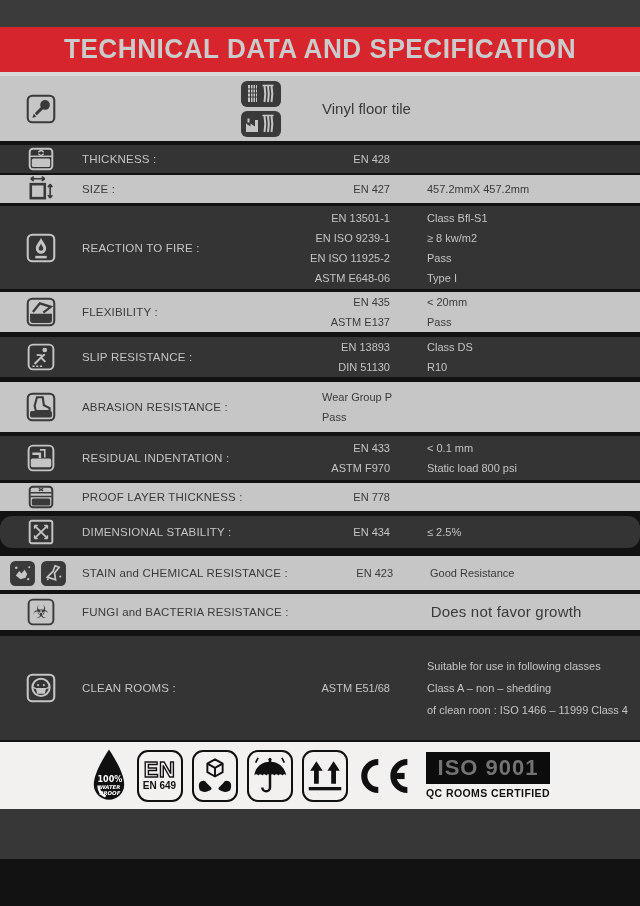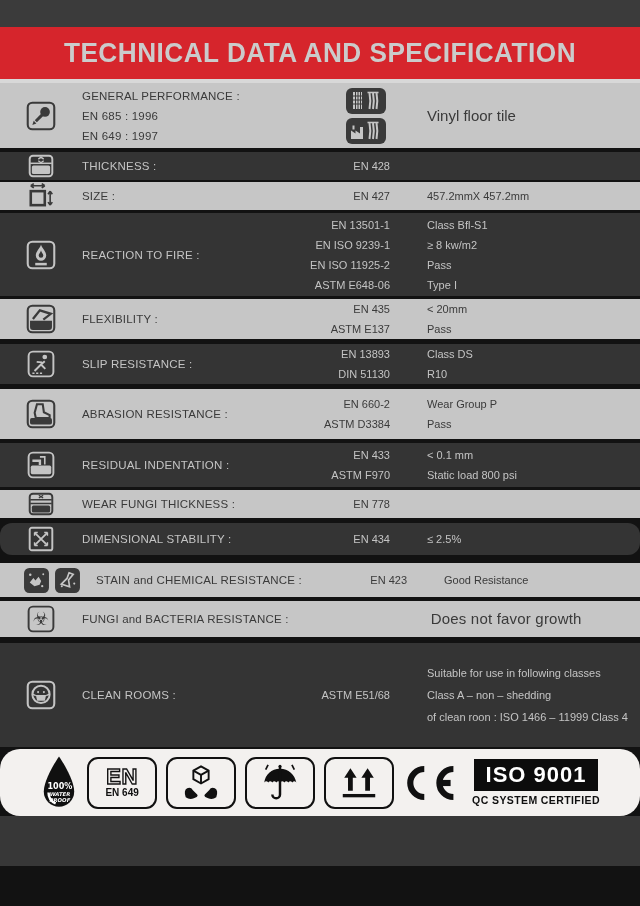--- a/index.html
+++ b/index.html
@@ -3,21 +3,21 @@
 <meta charset="utf-8">
 <style>
   html,body{margin:0;padding:0;}
   body{
     width:640px;height:906px;overflow:hidden;
     background:#121212;
     font-family:"Liberation Sans", sans-serif;
     -webkit-font-smoothing:antialiased;
   }
   .top-bar{height:27px;background:#3b3b3b;}
-  .banner{height:52px;background:#d6252c;display:flex;align-items:center;justify-content:center;}
+  .banner{height:45px;background:#d6252c;display:flex;align-items:center;justify-content:center;}
   .banner .title{color:#cbcbcb;font-size:27px;font-weight:bold;letter-spacing:.5px;transform:scaleX(.97);white-space:nowrap;}
   .sep{height:4px;background:#d8d8d8;}
 
   .row{display:grid;grid-template-columns:70px 1fr 105px 250px;align-items:center;}
   .row.light{background:#c6c6c6;color:#3a3a3a;}
   .row.dark{background:#343434;color:#c4c4c4;}
 
   .cell-icon{display:flex;align-items:center;justify-content:center;gap:4px;padding-left:12px;}
   .cell-icon svg{display:block;}
   .cell-label{font-size:11.5px;letter-spacing:.2px;padding-left:12px;}
@@ -32,35 +32,35 @@
   .r1{min-height:65px;margin-bottom:4px;}
   .r2{min-height:27px;margin-bottom:2px;}
   .r3{min-height:26px;margin-bottom:3px;}
   .r4{min-height:83px;margin-bottom:3px;}
   .r5{min-height:40px;margin-bottom:5px;}
   .r6{min-height:34px;margin-bottom:5px;}
   .r7{min-height:50px;margin-bottom:4px;}
   .r8{min-height:44px;margin-bottom:3px;}
   .r9{min-height:28px;margin-bottom:5px;}
   .r10{min-height:32px;margin-bottom:8px;border-radius:12px;}
-  .r11{min-height:34px;margin-bottom:4px;padding-left:14px;}
+  .r11{min-height:34px;margin-bottom:4px;}
   .r12{min-height:39px;margin-bottom:10px;}
   .r13{min-height:36px;margin-bottom:6px;}
   .r14{min-height:104px;margin-bottom:2px;}
 
   .product-icons{display:flex;flex-direction:column;gap:4px;align-items:flex-end;padding-right:4px;}
   .product-icons svg{display:block;}
 
-  .footer{height:67px;background:#f3f1ef;display:flex;align-items:center;justify-content:center;gap:9px;border-radius:20px;}
-  .badge{width:70px;height:52px;border:2.5px solid #101010;border-radius:11px;box-sizing:border-box;
+  .footer{height:67px;background:#f3f1ef;display:flex;align-items:center;justify-content:center;gap:9px;}
+  .badge{width:46px;height:52px;border:2.5px solid #101010;border-radius:11px;box-sizing:border-box;
          display:flex;flex-direction:column;align-items:center;justify-content:center;background:transparent;}
   .en-big{font-size:22px;font-weight:bold;line-height:20px;color:transparent;-webkit-text-stroke:1.4px #101010;letter-spacing:.5px;}
   .en-small{font-size:10px;font-weight:bold;color:#101010;line-height:12px;}
   .iso-badge{display:flex;flex-direction:column;align-items:center;margin-left:4px;}
-  .iso-black{background:#0c0c0c;color:#ffffff;font-weight:bold;font-size:22px;letter-spacing:1px;padding:3px 12px;line-height:26px;}
+  .iso-black{background:#0c0c0c;color:#737373;font-weight:bold;font-size:22px;letter-spacing:1px;padding:3px 12px;line-height:26px;}
   .iso-sub{font-size:10.5px;font-weight:bold;color:#101010;letter-spacing:.4px;margin-top:3px;}
   .bottom-bar{height:50px;background:#373737;}
   svg text{font-family:"DejaVu Sans","Liberation Sans",sans-serif;}
 </style>
 </head>
 <body>
 
 <div class="top-bar"></div>
 <div class="banner">
   <div class="title">TECHNICAL DATA AND SPECIFICATION</div>
@@ -70,25 +70,20 @@
 <div class="rows">
 
   <div class="row light r1">
     <div class="cell-icon">
       <svg width="30" height="30" viewBox="0 0 26 26">
         <rect x="1.5" y="1.5" width="23" height="23" rx="4" fill="none" stroke="currentColor" stroke-width="1.8"></rect>
         <circle cx="16.5" cy="9.5" r="4.2" fill="currentColor"></circle>
         <path d="M14 12 L8.5 17.5" stroke="currentColor" stroke-width="2.6"></path>
         <path d="M9 19.5 l-3.5 1.2 1.2 -3.5 z" fill="currentColor"></path>
       </svg>
-    </div>
-    <div class="cell-label">
-      <div class="line">GENERAL PERFORMANCE :</div>
-      <div class="line">EN 685 : 1996</div>
-      <div class="line">EN 649 : 1997</div>
     </div>
     <div class="cell-std">
       <div class="product-icons">
         <svg width="40" height="26" viewBox="0 0 40 26">
           <rect width="40" height="26" rx="6" fill="#3a3a3a"></rect>
           <rect x="7" y="4" width="9" height="17" fill="#c6c6c6"></rect>
           <path d="M9.5 4 v17 M12 4 v17 M14.5 4 v17 M7 8 h9 M7 12 h9 M7 16 h9" stroke="#3a3a3a" stroke-width="1"></path>
           <path d="M21.5 4.5 h11" stroke="#c6c6c6" stroke-width="1.6"></path>
           <path d="M23.5 5 q1.6 8 0 16 M27 5 q1.6 8 0 16 M30.5 5 q1.6 8 0 16" stroke="#c6c6c6" stroke-width="2" fill="none"></path>
         </svg>
@@ -216,24 +211,20 @@
     <div class="cell-icon">
       <svg width="30" height="30" viewBox="0 0 26 26">
         <rect x="1.5" y="1.5" width="23" height="23" rx="4" fill="none" stroke="currentColor" stroke-width="1.8"></rect>
         <rect x="3.5" y="16.5" width="19" height="5.5" rx="1.5" fill="currentColor"></rect>
         <path d="M9.5 4.5 h5 l1 7 5 2.5 v2.5 h-12 l-1 -4.5 z" fill="none" stroke="currentColor" stroke-width="1.8"></path>
       </svg>
     </div>
     <div class="cell-label">
         <div class="line">ABRASION RESISTANCE :</div>
       </div>
-    <div class="cell-std">
-      <div class="line">EN 660-2</div>
-      <div class="line">ASTM D3384</div>
-    </div>
     <div class="cell-val">
       <div class="line">Wear Group P</div>
       <div class="line">Pass</div>
     </div>
   </div>
 
   <div class="row dark r8">
     <div class="cell-icon">
       <svg width="28" height="28" viewBox="0 0 26 26">
         <rect x="1.5" y="1.5" width="23" height="23" rx="4" fill="none" stroke="currentColor" stroke-width="1.8"></rect>
@@ -258,21 +249,21 @@
   <div class="row light r9">
     <div class="cell-icon">
       <svg width="28" height="28" viewBox="0 0 26 26">
         <rect x="2.5" y="3.5" width="21" height="19" rx="3" fill="none" stroke="currentColor" stroke-width="1.8"></rect>
         <path d="M3 9 h20 M3 12.5 h20" stroke="currentColor" stroke-width="1.3"></path>
         <path d="M11 4.8 l4 2.6 m0 -2.6 l-4 2.6" stroke="currentColor" stroke-width="1.2"></path>
         <rect x="4.5" y="14.5" width="17" height="6.5" rx="1.5" fill="currentColor"></rect>
       </svg>
     </div>
     <div class="cell-label">
-        <div class="line">WEAR FUNGI THICKNESS :</div>
+        <div class="line">PROOF LAYER THICKNESS :</div>
       </div>
     <div class="cell-std">
         <div class="line">EN 778</div>
       </div>
     <div class="cell-val"></div>
   </div>
 
   <div class="row dark r10">
     <div class="cell-icon">
       <svg width="28" height="28" viewBox="0 0 26 26">
@@ -404,18 +395,18 @@
   </div>
 
   <svg width="56" height="40" viewBox="0 0 50 34">
     <path d="M19 4.5 A12.5 12.5 0 1 0 19 29.5" fill="none" stroke="#101010" stroke-width="5.5"></path>
     <path d="M45 4.5 A12.5 12.5 0 1 0 45 29.5" fill="none" stroke="#101010" stroke-width="5.5"></path>
     <path d="M33 17 h9.5" stroke="#101010" stroke-width="5.5"></path>
   </svg>
 
   <div class="iso-badge">
     <div class="iso-black">ISO 9001</div>
-    <div class="iso-sub">QC SYSTEM CERTIFIED</div>
+    <div class="iso-sub">QC ROOMS CERTIFIED</div>
   </div>
 
 </div>
 
 <div class="bottom-bar"></div>
 
 </body></html>

